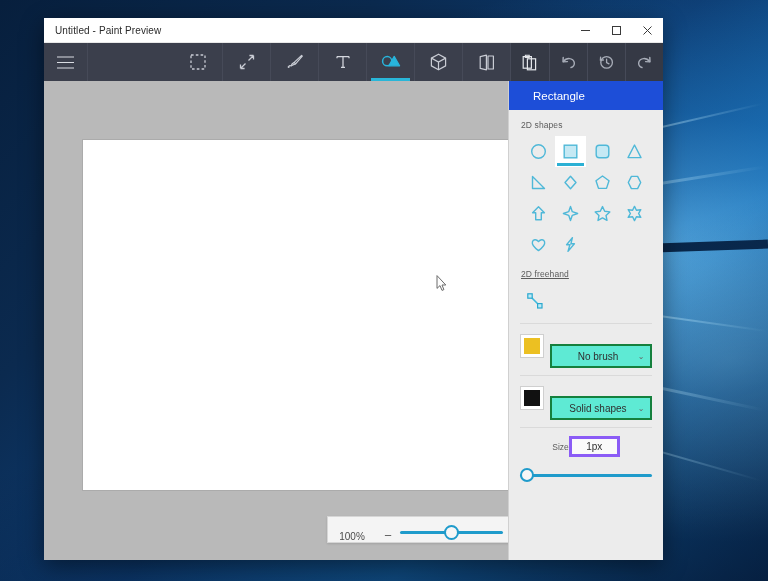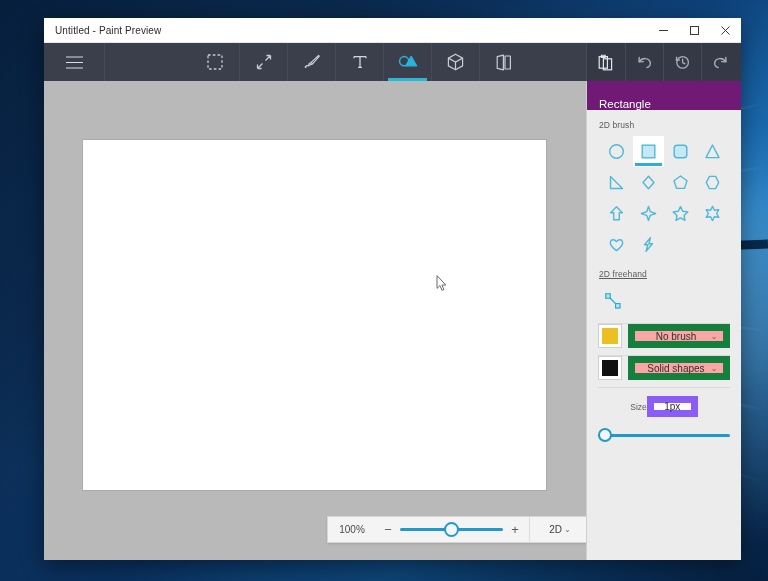--- a/index.html
+++ b/index.html
@@ -36,21 +36,21 @@
   #desktop .dband {
     position: absolute; right: 0; top: 243px; width: 200px; height: 9px;
     background: linear-gradient(90deg, rgba(5,30,60,0) 0%, rgba(5,32,66,.95) 40%, rgba(6,35,70,.95) 100%);
     transform: rotate(-2deg);
   }
 
   
   #app-window {
     position: absolute;
     left: 44px; top: 18px;
-    width: 697px; height: 542px;
+    width: 619px; height: 542px;
     background: #fff;
     box-shadow: 0 6px 22px rgba(0,0,0,.45);
     display: flex; flex-direction: column;
     overflow: hidden;
   }
 
   
   .titlebar {
     height: 25px;
     background: #ffffff;
@@ -127,21 +127,21 @@
     pointer-events: none;
   }
 
   
   .zoombar {
     position: absolute;
     left: 283px; bottom: 17px;
     height: 27px;
     background: #f4f4f4;
     border: 1px solid #d6d6d6;
-    display: flex; align-items: center;
+    display: flex; align-items: flex-end;
     box-shadow: 0 1px 2px rgba(0,0,0,.12);
   }
   .zoom-pct {
     width: 48px; text-align: center;
     font-size: 10px; color: #4a4a4a;
   }
   .zoom-minus, .zoom-plus {
     width: 24px; text-align: center;
     font-size: 13px; color: #5a5a5a; line-height: 1;
   }
@@ -170,24 +170,24 @@
   
   .panel {
     width: 155px;
     background: #ececec;
     border-left: 1px solid #d0d0d0;
     display: flex; flex-direction: column;
     flex: none;
   }
   .panel-header {
     height: 29px;
-    background: #701a75;
+    background: #1d4ed8;
     color: #fff;
-    display: flex; align-items: flex-end;
-    padding-left: 12px;
+    display: flex; align-items: center;
+    padding-left: 24px;
     font-size: 11.5px;
     flex: none;
   }
   .panel-body { flex: 1; overflow: hidden; padding-bottom: 4px; }
   .sect-label {
     font-size: 8.5px; color: #5c5c5c;
     padding: 10px 0 6px 12px;
     letter-spacing: .1px;
   }
   .sect-label.tight { padding-top: 9px; text-decoration: underline; }
@@ -230,38 +230,38 @@
   .swatch {
     width: 24px; height: 24px;
     background: #fff;
     border: 1px solid #cfcfcf;
     display: flex; align-items: center; justify-content: center;
     flex: none;
   }
   .swatch i { display: block; width: 16px; height: 16px; }
   .combo {
     flex: 1; height: 24px;
-    background: #fca5a5;
-    border: 7px solid #15803d;
+    background: #5eead4;
+    border: 2px solid #15803d;
     display: flex; align-items: center;
     position: relative;
-    font-size: 10px; color: #303030;
+    font-size: 10px; color: #303030; margin-top: 20px;
   }
   .combo .cb-text { flex: 1; text-align: center; padding-left: 12px; }
   .combo .cb-chev { width: 18px; text-align: center; font-size: 8px; color: #666; }
 
   .size-row {
     display: flex; align-items: center; justify-content: center;
     padding: 0 11px;
   }
   .size-row .lbl { font-size: 8.5px; color: #5c5c5c; }
   .size-val {
     width: 51px; height: 21px;
     background: #fafafa;
-    border: 7px solid #8b5cf6;
+    border: 3px solid #8b5cf6;
     display: flex; align-items: center; justify-content: center;
     font-size: 10px; color: #303030;
   }
   .size-slider {
     margin: 10px 11px 0 11px;
     height: 16px; position: relative;
   }
   .size-slider .track {
     position: absolute; left: 0; right: 0; top: 50%;
     height: 3px; margin-top: -1.5px;
@@ -449,21 +449,21 @@
       </div>
     </div>
 
     <div class="panel">
       <div class="panel-header">
         <span>Rectangle</span>
       </div>
 
       <div class="panel-body">
 
-        <div class="sect-label">2D brush</div>
+        <div class="sect-label">2D shapes</div>
 
         <div class="shape-grid">
           <div class="shape-cell">
             <span>
               <svg width="17" height="17" viewBox="0 0 17 17">
                   <circle cx="8.5" cy="8.5" r="6.8" fill="none" stroke="#4fb8d8" stroke-width="1.4"></circle>
                 </svg>
             </span>
           </div>
           <div class="shape-cell selected">

